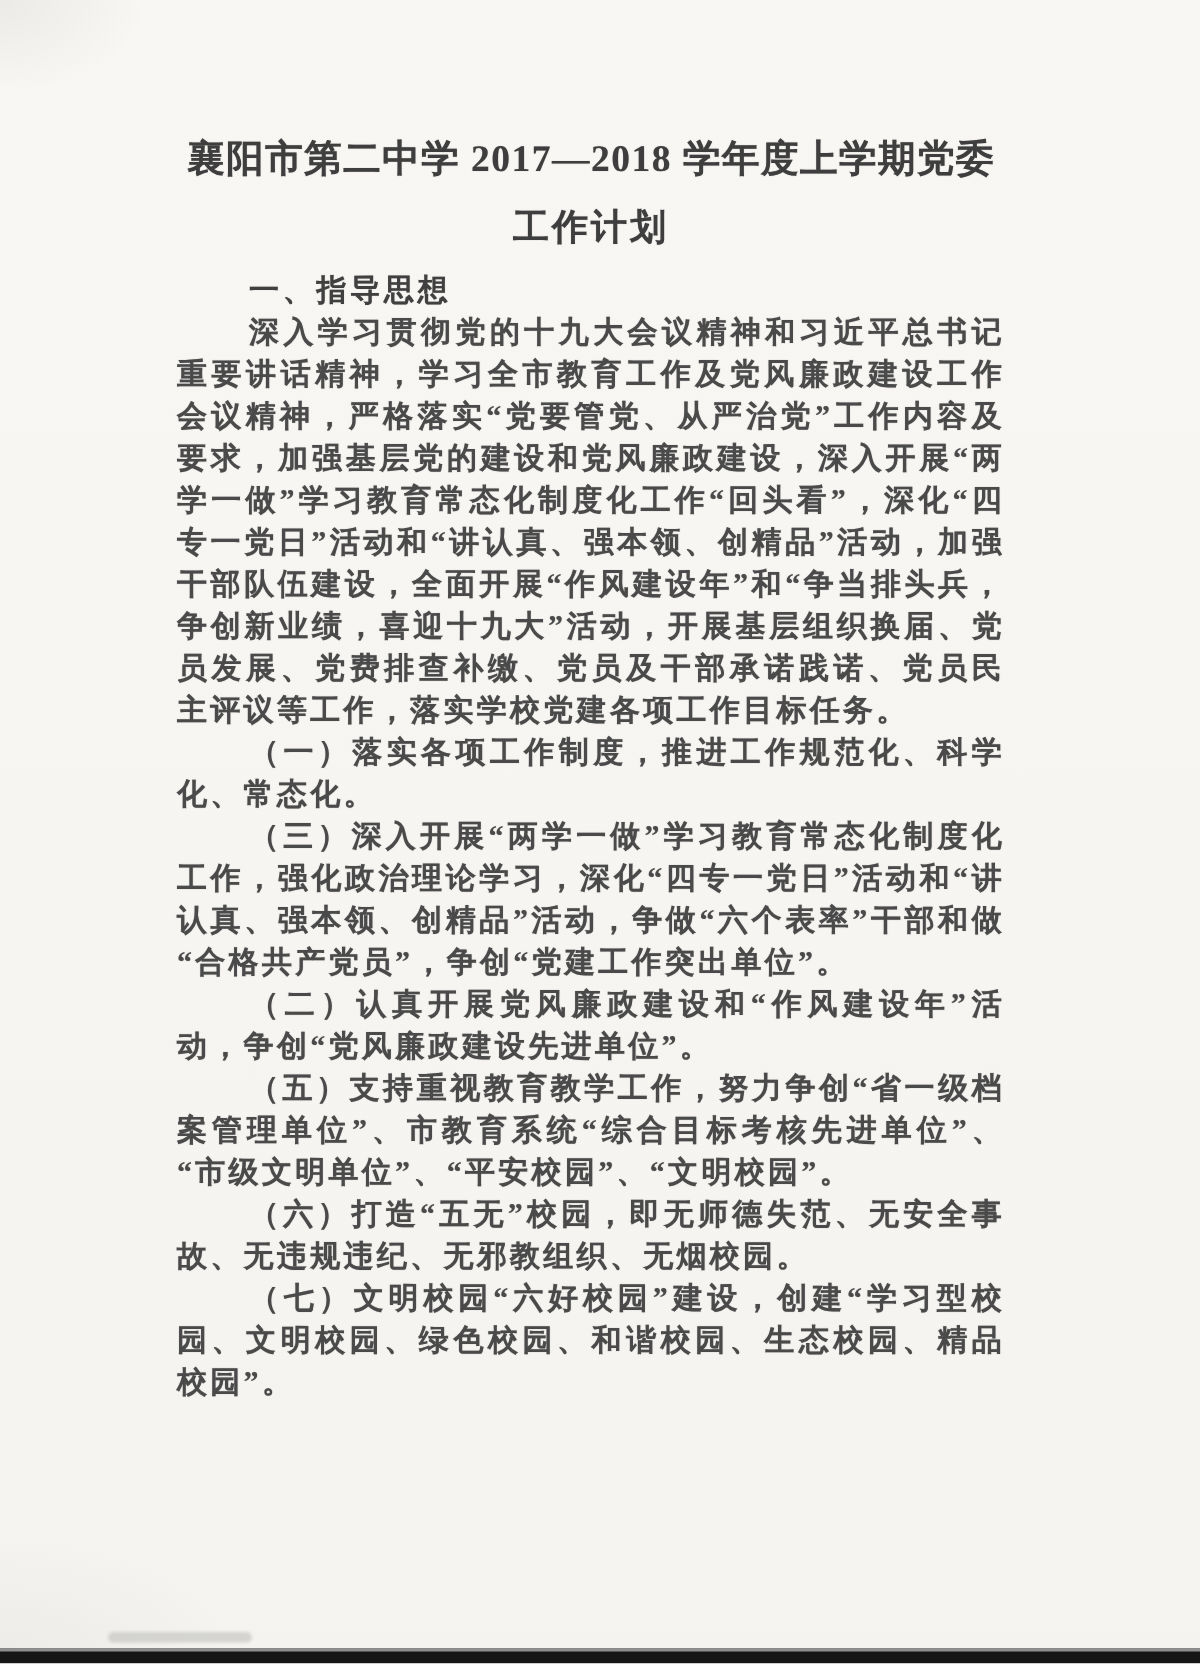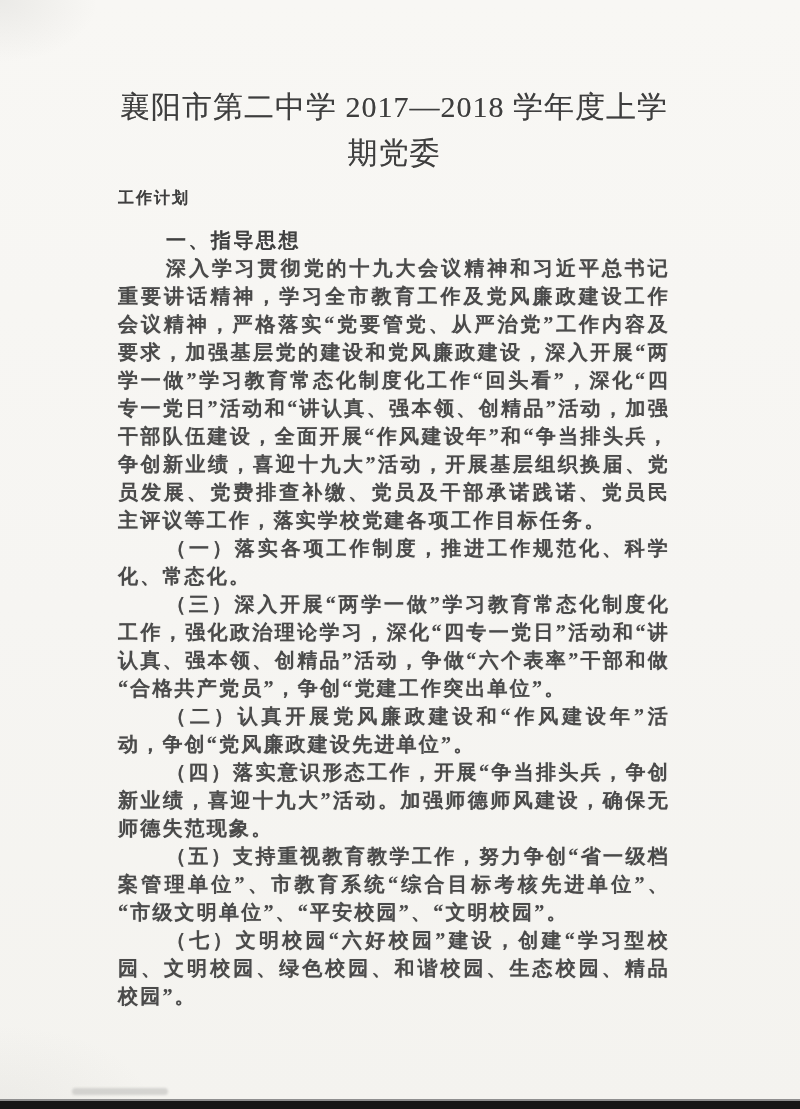--- a/index.html
+++ b/index.html
@@ -27,33 +27,34 @@
   }
   .doc {
     position: absolute;
     top: 0; left: 0; right: 0;
     padding: 84px 130px 0 118px;
     box-sizing: border-box;
     color: #454545;
   }
   .doc-title {
     margin: 0;
-    font-size: 30px;
-    font-weight: normal;
+    font-size: 25px;
+    font-weight: bold;
     line-height: 46px;
     text-align: center;
     letter-spacing: 1px;
     color: #3e3e3e;
     text-shadow: 0 0 0.6px rgba(62,62,62,0.5);
   }
   .doc-subtitle {
     margin: 0 0 6px 0;
-    font-size: 16px;
+    font-size: 24px;
     font-weight: bold;
     line-height: 44px;
+    text-align: center;
     letter-spacing: 2px;
     color: #3e3e3e;
     text-shadow: 0 0 0.6px rgba(62,62,62,0.5);
   }
   .sec-heading {
     margin: 0;
     font-size: 20px;
     font-weight: bold;
     line-height: 28px;
     letter-spacing: 2.5px;
@@ -97,20 +98,20 @@
   <div class="doc">
     <h1 class="doc-title">襄阳市第二中学 2017—2018 学年度上学期党委</h1>
     <h2 class="doc-subtitle">工作计划</h2>
 
     <h3 class="sec-heading">一、指导思想</h3>
     <p class="body-par">深入学习贯彻党的十九大会议精神和习近平总书记重要讲话精神，学习全市教育工作及党风廉政建设工作会议精神，严格落实“党要管党、从严治党”工作内容及要求，加强基层党的建设和党风廉政建设，深入开展“两学一做”学习教育常态化制度化工作“回头看”，深化“四专一党日”活动和“讲认真、强本领、创精品”活动，加强干部队伍建设，全面开展“作风建设年”和“争当排头兵，争创新业绩，喜迎十九大”活动，开展基层组织换届、党员发展、党费排查补缴、党员及干部承诺践诺、党员民主评议等工作，落实学校党建各项工作目标任务。</p>
 
     <p class="body-par">（一）落实各项工作制度，推进工作规范化、科学化、常态化。</p>
     <p class="body-par">（三）深入开展“两学一做”学习教育常态化制度化工作，强化政治理论学习，深化“四专一党日”活动和“讲认真、强本领、创精品”活动，争做“六个表率”干部和做“合格共产党员”，争创“党建工作突出单位”。</p>
     <p class="body-par">（二）认真开展党风廉政建设和“作风建设年”活动，争创“党风廉政建设先进单位”。</p>
-    <p class="body-par">（四）落实意识形态工作，开展“争当排头兵，争创新业绩，喜迎十九大”活动。加强师德师风建设，确保无师德失范现象。</p>
     <p class="body-par">（五）支持重视教育教学工作，努力争创“省一级档案管理单位”、市教育系统“综合目标考核先进单位”、“市级文明单位”、“平安校园”、“文明校园”。</p>
+    <p class="body-par">（六）打造“五无”校园，即无师德失范、无安全事故、无违规违纪、无邪教组织、无烟校园。</p>
     <p class="body-par">（七）文明校园“六好校园”建设，创建“学习型校园、文明校园、绿色校园、和谐校园、生态校园、精品校园”。</p>
   </div>
 
   <div class="scan-smudge"></div>
   <div class="scanner-edge-bar"></div>
 </div>
 
 </body></html>

